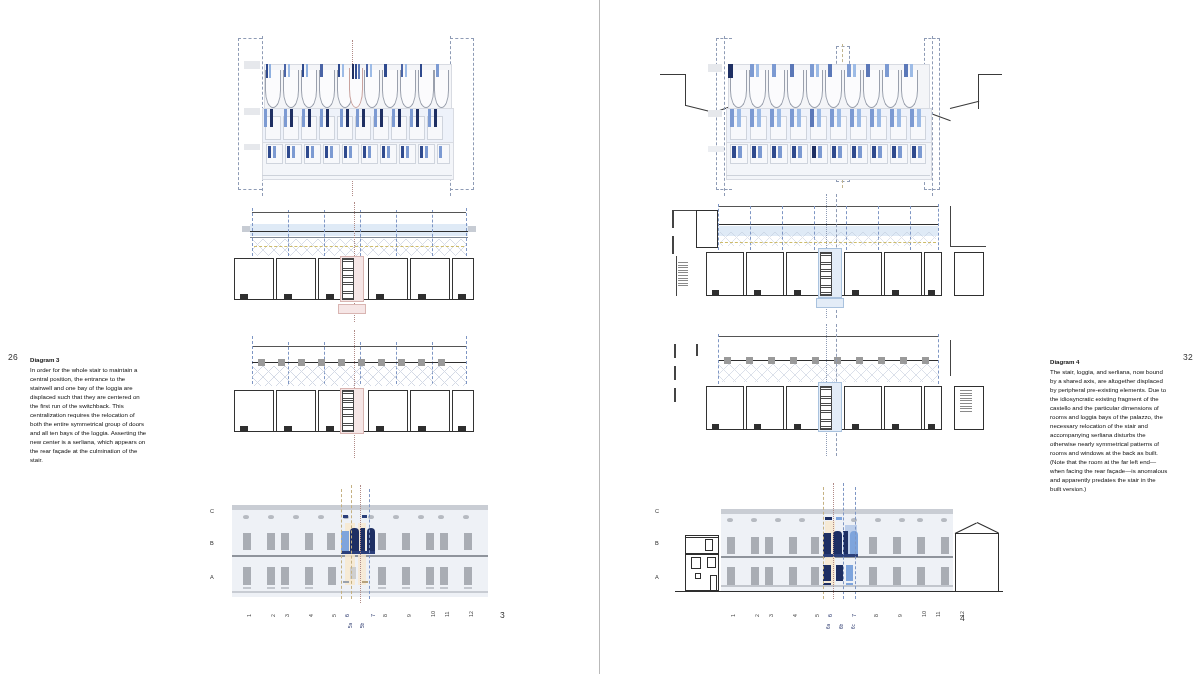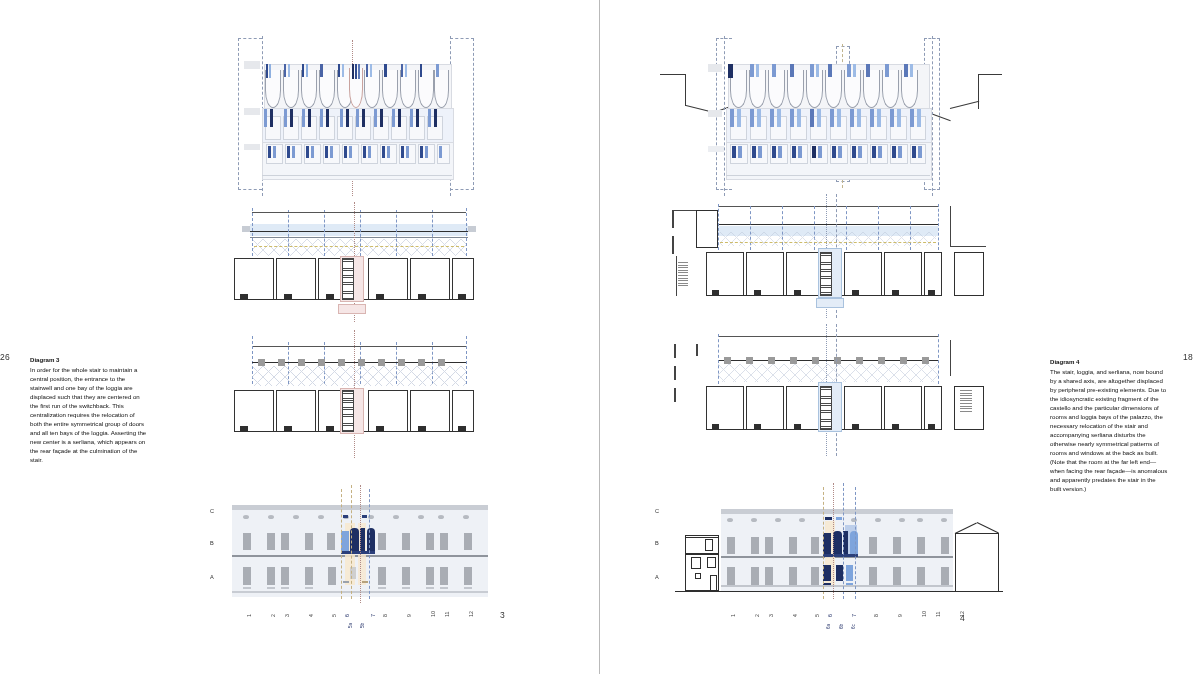--- a/index.html
+++ b/index.html
@@ -3,21 +3,21 @@
 <meta charset="utf-8">
 <style>
   html,body{margin:0;padding:0;background:#fff;}
   body{width:1200px;height:674px;position:relative;overflow:hidden;
        font-family:"Liberation Sans", sans-serif;color:#1a1a1a;}
   .spread{position:absolute;inset:0;display:block;}
   .gutter{position:absolute;left:599px;top:0;width:1px;height:674px;background:#b9b9b9;}
 
   
   .folio{position:absolute;font-size:8.5px;color:#333;letter-spacing:.2px;}
-  .folio-left{left:0;top:352px;}
+  .folio-left{left:8px;top:352px;}
   .folio-right{left:1183px;top:352px;}
 
   .caption{position:absolute;width:118px;font-size:6.1px;line-height:9.05px;color:#111;}
   .caption .ttl{font-weight:bold;display:block;margin-bottom:0.5px;}
   .caption-left{left:30px;top:355px;}
   .caption-right{left:1050px;top:357px;}
 
   .fignum{position:absolute;font-size:8.5px;color:#333;}
   .fignum-left{left:500px;top:610px;}
   .fignum-right{left:960px;top:613px;}
@@ -370,21 +370,21 @@
     <div class="bay baynavy" style="left:160px;top:122px;">7</div>
     <div class="bay" style="left:172px;top:122px;">8</div>
     <div class="bay" style="left:196px;top:122px;">9</div>
     <div class="bay" style="left:220px;top:122px;">10</div>
     <div class="bay" style="left:234px;top:122px;">11</div>
     <div class="bay" style="left:258px;top:122px;">12</div>
     <div class="bay baynavy" style="left:138px;top:133px;font-size:4.6px;">5a</div>
     <div class="bay baynavy" style="left:150px;top:133px;font-size:4.6px;">5b</div>
   </div>
 
-  <div class="folio folio-right">18</div>
+  <div class="folio folio-right">32</div>
 
   <div class="caption caption-right">
     <span class="ttl">Diagram 4</span>
     <span>The stair, loggia, and serliana, now bound by a shared axis, are altogether displaced by peripheral pre-existing elements. Due to the idiosyncratic existing fragment of the castello and the particular dimensions of rooms and loggia bays of the palazzo, the necessary relocation of the stair and accompanying serliana disturbs the otherwise nearly symmetrical patterns of rooms and windows at the back as built. (Note that the room at the far left end—when facing the rear façade—is anomalous and apparently predates the stair in the built version.)</span>
   </div>
 
   <div class="fignum fignum-right">4</div>
 
   <div class="axo panel" style="left:660px;top:36px;width:340px;height:160px;">
 

